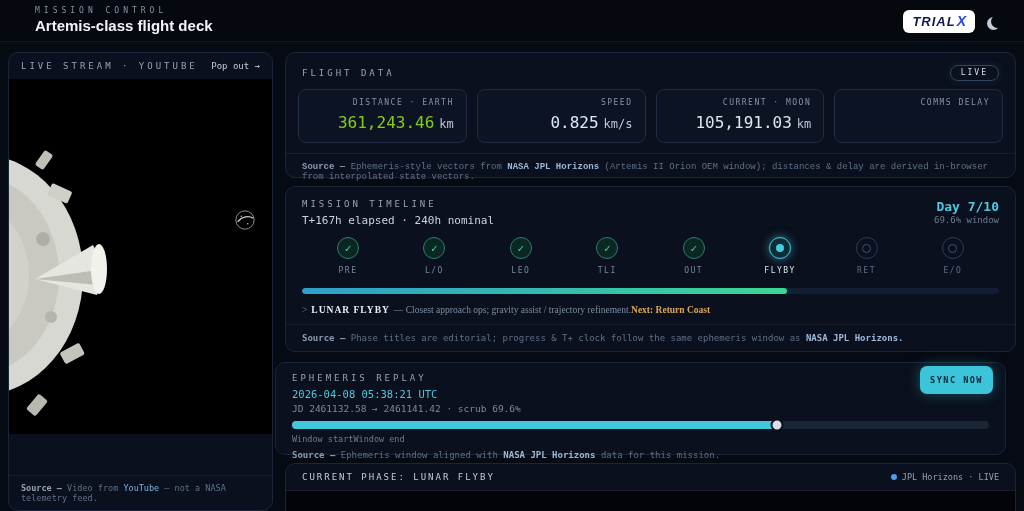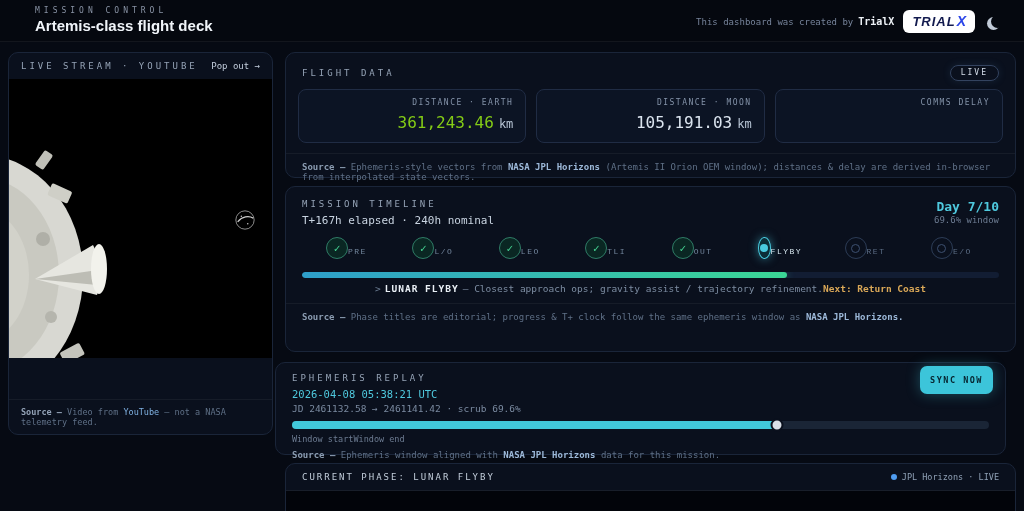--- a/index.html
+++ b/index.html
@@ -22,61 +22,61 @@
 
   
   .panel { position:absolute; background:#0a101d; border:1px solid #1a2539; border-radius:10px; }
   .ptitle { font-size:9px; letter-spacing:3px; color:#95a3b6; }
   .divider { border-top:1px solid rgba(255,255,255,.05); }
   .src-row { font-size:9px; color:#5f7087; padding:8px 16px; }
   .src-row .sl { color:#8b9cb1; font-weight:bold; }
   .src-row .lk { color:#9cb8d8; font-weight:bold; }
 
   
-  .stream { left:8px; top:52px; width:265px; height:383px; display:flex; flex-direction:column; }
+  .stream { left:8px; top:52px; width:265px; height:459px; display:flex; flex-direction:column; }
   .stream-hdr { display:flex; align-items:center; justify-content:space-between; padding:8px 12px; }
   .popout { font-size:9px; color:#c3cedd; cursor:pointer; white-space:nowrap; }
   .video { flex:1; background:#000; position:relative; overflow:hidden; }
   .stream-cap { padding:7px 12px; font-size:8.5px; color:#5f7087; border-top:1px solid rgba(255,255,255,.05);margin-top:41px; }
   .stream-cap .sl { color:#93a2b6; font-weight:bold; }
   .stream-cap .lk { color:#7fb0e0; }
   .nasa-mark { position:absolute; right:16px; top:130px; width:22px; height:22px; opacity:.8; }
 
   
   .flight { left:285px; top:52px; width:731px; height:126px; }
   .flight-hdr { display:flex; align-items:center; justify-content:space-between; padding:12px 16px 8px; }
   .live-pill { border:1px solid #33435f; border-radius:999px; padding:2px 10px 3px; font-size:8px; letter-spacing:2px; color:#d4dde9; box-shadow:0 0 8px rgba(90,140,200,.15); }
   .cards { display:flex; gap:10px; padding:0 12px;text-align:right; }
   .card { flex:1; background:#0c1424; border:1px solid #202c44; border-radius:8px; padding:8px 12px 10px; }
   .card .lbl { font-size:8px; letter-spacing:1.5px; color:#8493a9; margin-bottom:6px; white-space:nowrap; }
   .card .val { font-size:16px; white-space:nowrap; }
   .card .unit { font-size:12px; color:#b9c6d6; margin-left:5px; }
-  .flight .src-row { margin-top:10px; border-top:1px solid rgba(255,255,255,.05); }
+  .flight .src-row { margin-top:10px; border-top:1px solid rgba(255,255,255,.05);font-family:Liberation Mono, monospace; }
 
   
   .tl { left:285px; top:186px; width:731px; height:166px; }
   .tl-hdr { display:flex; justify-content:space-between; padding:12px 16px 4px; }
   .tl-sub { font-size:11px; color:#c9d4e1; margin-top:5px; }
   .tl-day { font-size:13px; font-weight:bold; color:#4fc9de; text-align:right; }
   .tl-win { font-size:9px; color:#6d7c92; text-align:center; margin-top:1px; }
   .steps { display:flex; justify-content:space-between; padding:6px 40px 0; }
-  .step { display:flex; flex-direction:row; align-items:center; width:44px; cursor:pointer;font-family:Liberation Mono, monospace; }
+  .step { display:flex; flex-direction:column; align-items:center; width:44px; cursor:pointer; }
   .step-circle { width:22px; height:22px; border-radius:50%; display:flex; align-items:center; justify-content:center; }
   .step.done .step-circle { border:1px solid #2f7c66; background:#0a2723; }
   .step.done .step-circle::before { content:"✓"; font-size:11px; color:#46d795; }
   .step.active .step-circle { border:1px solid #49cadf; background:#0c2e38; box-shadow:0 0 10px rgba(73,202,223,.55); }
   .step.active .step-circle::before { content:""; width:8px; height:8px; border-radius:50%; background:#49cadf; }
   .step.pending .step-circle { border:1px solid #2c3c56; background:transparent; }
   .step.pending .step-circle::before { content:""; width:7px; height:7px; border-radius:50%; border:1.5px solid #3d5070; }
   .step-label { margin-top:7px; font-size:8px; letter-spacing:1.5px; color:#5c6d85; white-space:nowrap; }
   .step.done .step-label { color:#74879e; }
   .step.active .step-label { color:#d6e6ee; }
   .bar { margin:13px 16px 0; height:6px; border-radius:3px; background:#121d33; overflow:hidden; }
   .bar-fill { height:100%; border-radius:3px; background:linear-gradient(90deg,#2e9fca,#3bd795); box-shadow:0 0 8px rgba(62,199,170,.45); }
-  .phase-row { display:flex; justify-content:center; align-items:center; padding:5px 16px 9px; }
+  .phase-row { display:flex; justify-content:flex-start; align-items:center; padding:11px 16px 9px;font-family:Liberation Serif, serif; }
   .phase-left { font-size:9.5px; color:#7d8da2; }
   .phase-left .gt { color:#6b7c92; margin-right:4px; }
   .phase-left .nm { color:#eaf0f6; font-weight:bold; letter-spacing:1px; margin-right:4px; }
   .next-lbl { font-size:9.5px; color:#d9a757; font-weight:bold; white-space:nowrap; }
 
   
   .eph { left:275px; top:362px; width:731px; height:93px; }
   .eph-hdr { padding:10px 16px 0; position:relative; }
   .eph-ts { font-size:10.5px; color:#4fc9de; margin-top:5px; }
   .eph-jd { font-size:9.5px; color:#7a8aa0; margin-top:3px; }
@@ -100,21 +100,20 @@
 </style>
 </head>
 <body>
 
 <div class="app">
 
   <div class="hdr">
     <div class="hdr-kicker">MISSION CONTROL</div>
     <div class="hdr-title">Artemis-class flight deck</div>
     <div class="hdr-right">
-      <div class="credit"><span>This dashboard was created by</span><b>TrialX</b></div>
       <div class="logo-badge">
           <span class="p1">TRIAL</span>
           <span class="p2">X</span>
         </div>
       <div class="moon-btn">
           <span class="moon"></span>
         </div>
     </div>
   </div>
 
@@ -157,21 +156,25 @@
     <div class="flight-hdr">
       <span class="ptitle">FLIGHT DATA</span>
       <span class="live-pill">LIVE</span>
     </div>
     <div class="cards">
       <div class="card">
         <div class="lbl">DISTANCE · EARTH</div>
         <div class="val"><span style="color: #84cc16;">361,243.46</span><span class="unit">km</span></div>
       </div>
       <div class="card">
-        <div class="lbl">DISTANCE · MOON</div>
+        <div class="lbl">SPEED</div>
+        <div class="val"><span style="color: rgb(217, 235, 247);">0.825</span><span class="unit">km/s</span></div>
+      </div>
+      <div class="card">
+        <div class="lbl">CURRENT · MOON</div>
         <div class="val"><span style="color: rgb(220, 229, 240);">105,191.03</span><span class="unit">km</span></div>
       </div>
       <div class="card">
         <div class="lbl">COMMS DELAY</div>
       </div>
     </div>
     <div class="src-row">
       <span class="sl">Source —</span>
       <span>Ephemeris-style vectors from</span>
       <span class="lk">NASA JPL Horizons</span>

